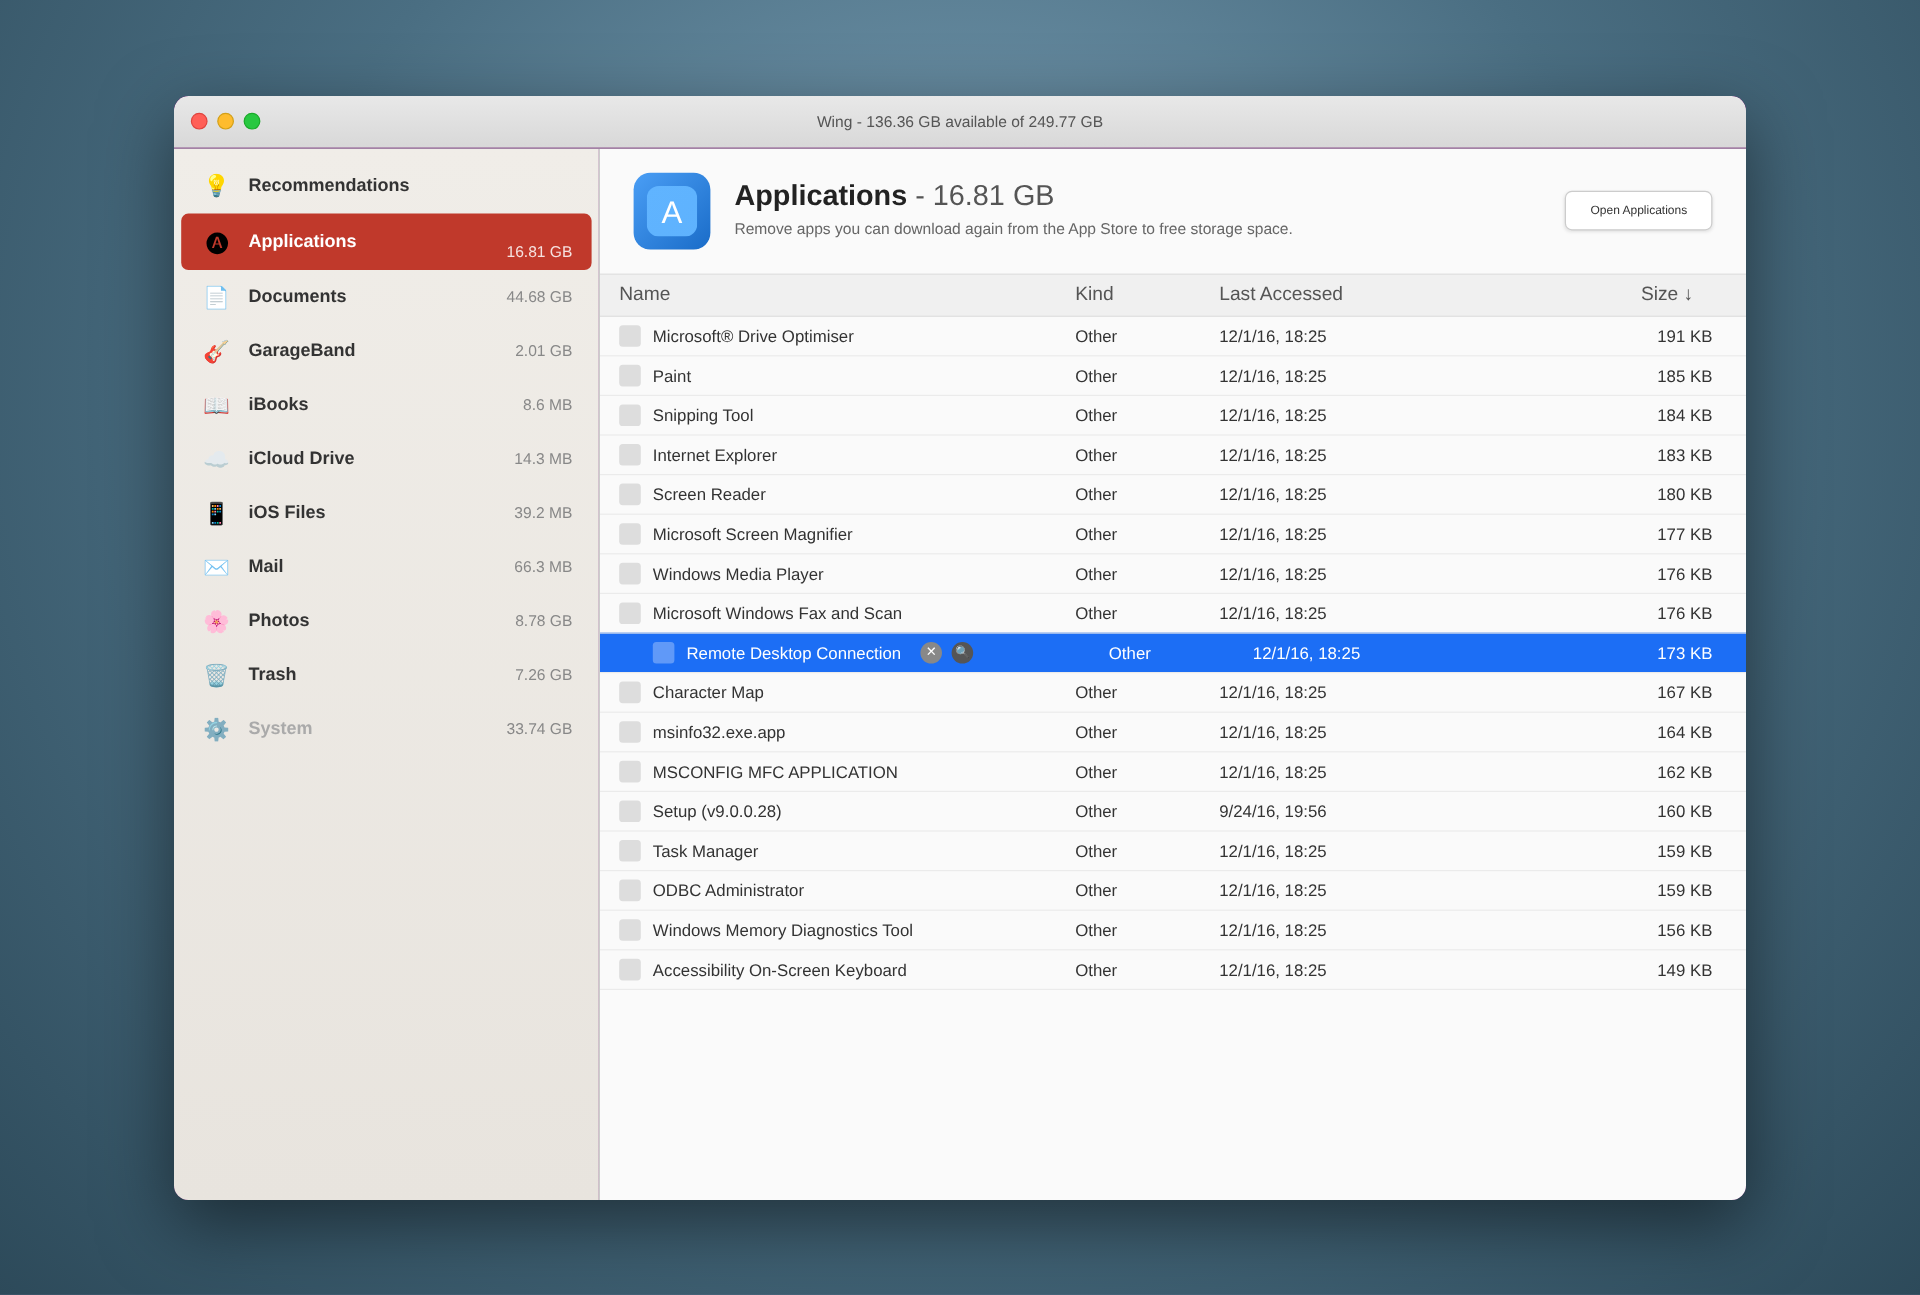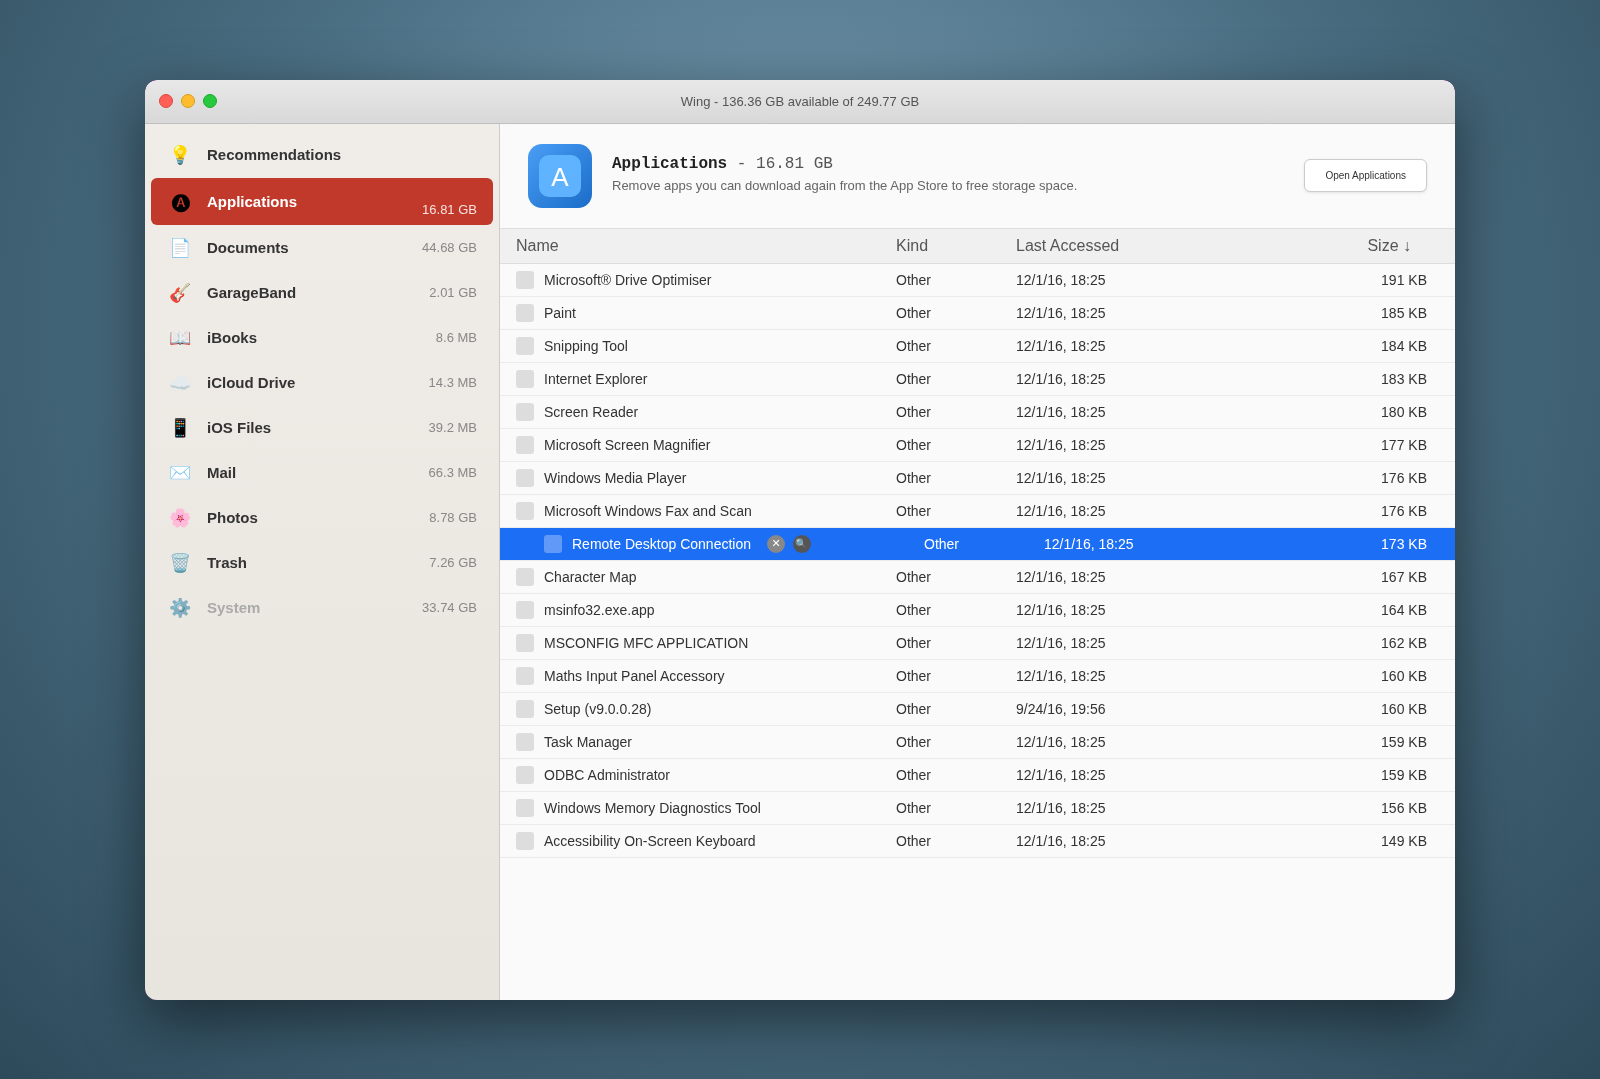--- a/index.html
+++ b/index.html
@@ -130,24 +130,23 @@
       display: flex;
       align-items: center;
       justify-content: center;
       font-size: 36px;
       flex-shrink: 0;
     }
     .header-info {
       flex: 1;
     }
     .header-title {
-      font-size: 16px;
+      font-size: 24px;
       font-weight: 600;
       color: #222;
-      font-family: Liberation Mono, monospace;
     }
     .header-desc {
       font-size: 13px;
       color: #666;
       margin-top: 4px;
       line-height: 1.4;
     }
     .open-btn {
       background: white;
       border: 1px solid #ccc;
@@ -476,31 +475,20 @@
                   </div>
                 </td>
                 <td>Other</td>
                 <td>12/1/16, 18:25</td>
                 <td class="size-cell">162 KB</td>
               </tr>
               <tr>
                 <td>
                   <div class="name-with-actions">
                     <span style="width: 18px; height: 18px; display: inline-block; background: rgb(221, 221, 221); border-radius: 3px; margin-right: 2px;"></span>
-                    <span>Maths Input Panel Accessory</span>
-                  </div>
-                </td>
-                <td>Other</td>
-                <td>12/1/16, 18:25</td>
-                <td class="size-cell">160 KB</td>
-              </tr>
-              <tr>
-                <td>
-                  <div class="name-with-actions">
-                    <span style="width: 18px; height: 18px; display: inline-block; background: rgb(221, 221, 221); border-radius: 3px; margin-right: 2px;"></span>
                     <span>Setup (v9.0.0.28)</span>
                   </div>
                 </td>
                 <td>Other</td>
                 <td>9/24/16, 19:56</td>
                 <td class="size-cell">160 KB</td>
               </tr>
               <tr>
                 <td>
                   <div class="name-with-actions">

